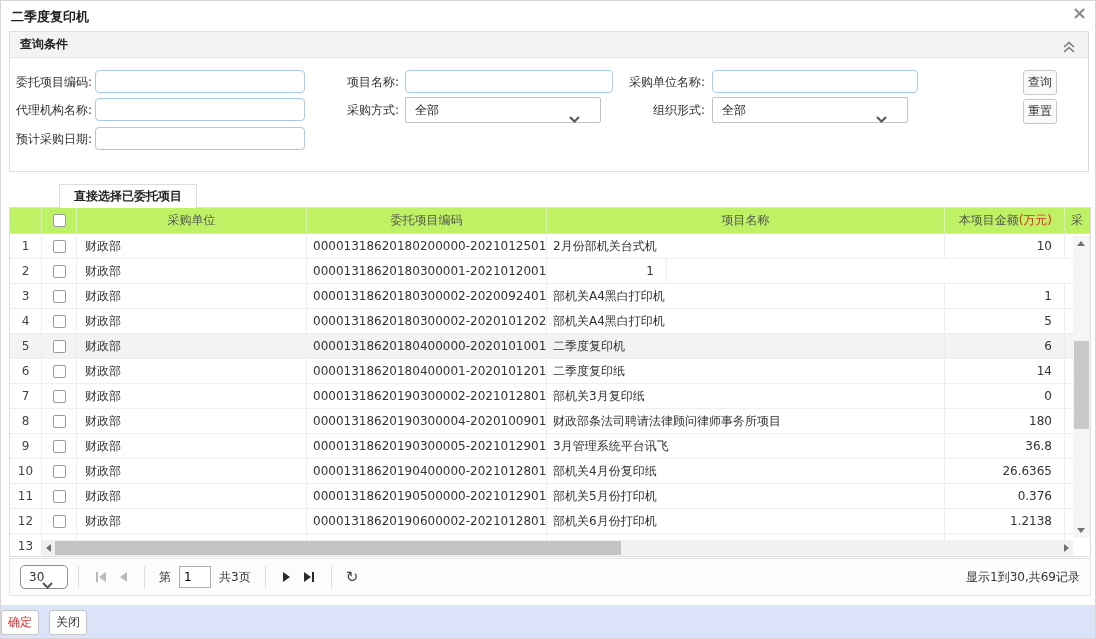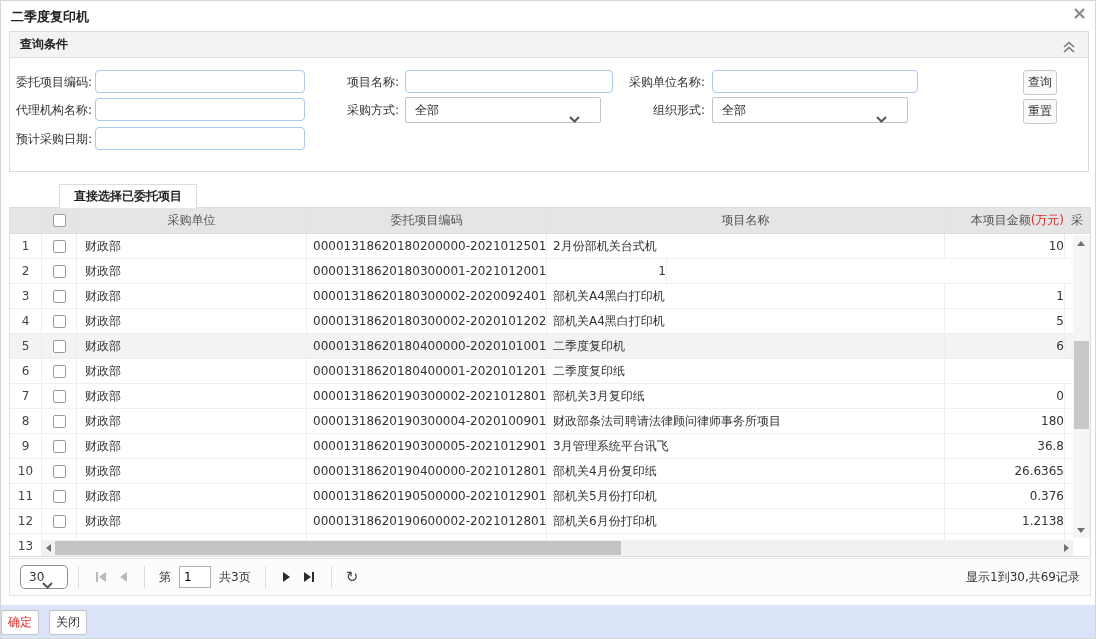--- a/index.html
+++ b/index.html
@@ -20,31 +20,31 @@
   .f-input { position: absolute; height: 23px; border: 1px solid #a9c9ee; border-radius: 4px; background: #fff; padding: 0 6px; font-size: 12px; font-family: inherit; outline: none; }
   .f-select { position: absolute; height: 26px; border: 1px solid #c3c3c3; border-radius: 2px; background: #fff; line-height: 24px; padding-left: 9px; color: #222; cursor: pointer; }
   .f-select .chev { position: absolute; right: 10px; top: 9px; }
   .q-btn { position: absolute; width: 34px; height: 25px; line-height: 23px; text-align: center; background: #fafafa; border: 1px solid #c8c8c8; border-radius: 3px; color: #333; cursor: pointer; }
 
   
   .tab { position: absolute; left: 18px; top: 183px; height: 24px; line-height: 23px; padding: 0 14px; background: #fff; border: 1px solid #ddd; border-bottom: none; font-weight: bold; z-index: 3; color: #222; margin-left: 40px; }
 
   
   .grid { position: absolute; left: 8px; top: 206px; width: 1082px; height: 350px; border: 1px solid #ddd; background: #fff; overflow: hidden; }
-  .g-head { display: flex; height: 26px; line-height: 25px; background: #e5e5e5; border-bottom: 1px solid #ddd; color: #555; }
+  .g-head { display: flex; height: 26px; line-height: 25px; background: #bef264; border-bottom: 1px solid #ddd; color: #555; }
   .g-head > div { border-right: 1px solid #e2e2e2; }
   .g-row { display: flex; height: 25px; line-height: 24px; border-bottom: 1px solid #efefef; background: #fff; }
   .g-row.hl { background: #f3f3f3; }
   .g-row > div { border-right: 1px solid #eeeeee; overflow: hidden; white-space: nowrap; }
   .c-num    { width: 32px;  text-align: center; color: #444; }
   .c-check  { width: 35px;  display: flex; align-items: center; justify-content: center; }
   .c-unit   { width: 230px; padding-left: 8px; }
   .c-code   { width: 240px; padding-left: 6px; }
   .c-name   { width: 398px; padding-left: 6px; }
-  .c-amt    { width: 120px; padding-right: 0; text-align: right; }
+  .c-amt    { width: 120px; padding-right: 12px; text-align: right; }
   .c-method { flex: 1; padding-left: 6px; border-right: none !important; }
   .g-head .c-unit, .g-head .c-code, .g-head .c-name { text-align: center; padding-left: 0; }
   .unit-red { color: var(--accent-red, #e02b2b); }
   .cb { width: 13px; height: 13px; border: 1px solid #9a9a9a; border-radius: 2px; background: #fff; cursor: pointer; flex: none; }
   .g-row.partial .cb { margin-top: 16px; }
 
   
   .vscroll { position: absolute; top: 28px; right: 0; width: 17px; height: 302px; background: #f5f5f5; z-index: 4; }
   .vscroll .thumb { position: absolute; left: 1px; top: 105px; width: 15px; height: 88px; background: #c8c8c8; }
   .arr { position: absolute; width: 0; height: 0; }
@@ -206,20 +206,21 @@
         <div class="c-method"></div>
       </div>
         <div class="g-row">
         <div class="c-num">6</div>
         <div class="c-check">
             <span class="cb"></span>
           </div>
         <div class="c-unit">财政部</div>
         <div class="c-code">00001318620180400001-2020101201</div>
         <div class="c-name">二季度复印纸</div>
+        <div class="c-amt">14</div>
         <div class="c-method"></div>
       </div>
         <div class="g-row">
         <div class="c-num">7</div>
         <div class="c-check">
             <span class="cb"></span>
           </div>
         <div class="c-unit">财政部</div>
         <div class="c-code">00001318620190300002-2021012801</div>
         <div class="c-name">部机关3月复印纸</div>

